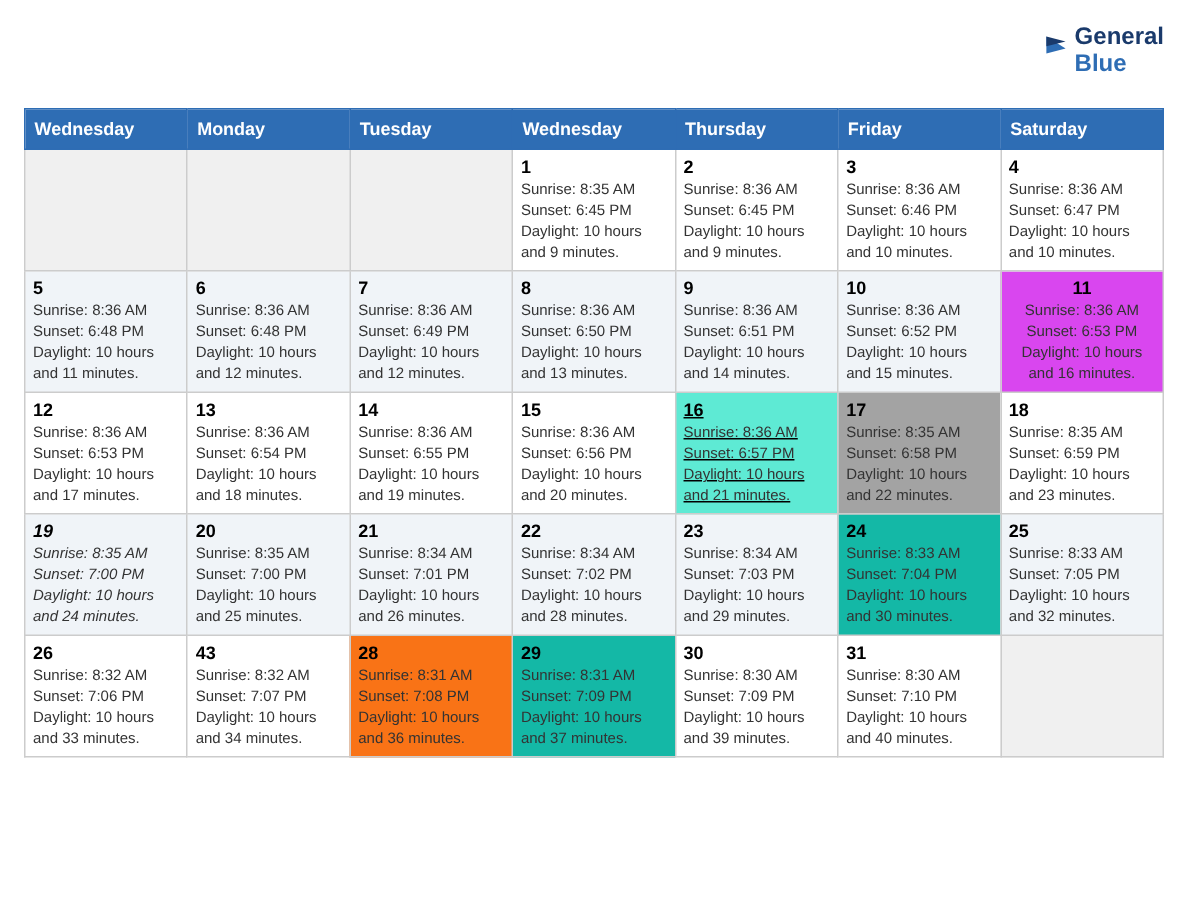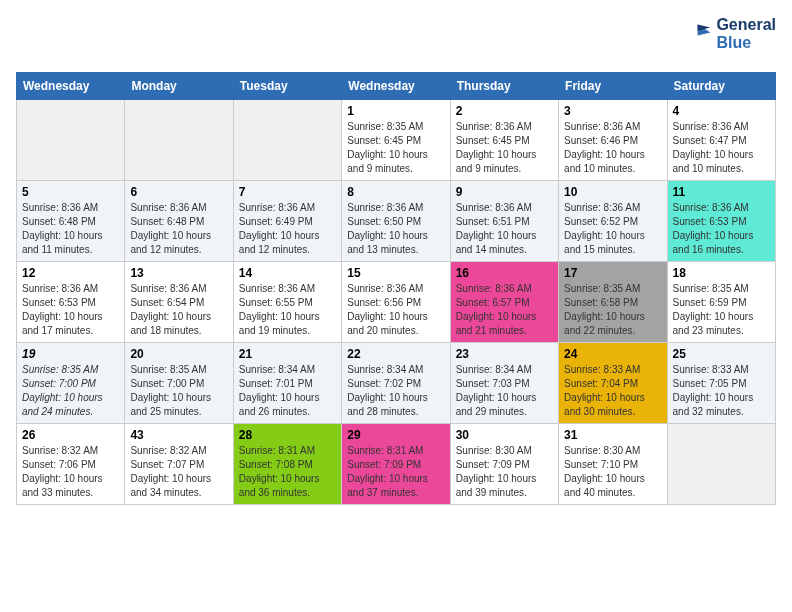--- a/index.html
+++ b/index.html
@@ -181,21 +181,21 @@
 Daylight: 10 hours
 and 14 minutes.</div>
         </td>
         <td style="background: rgb(240, 244, 248);">
           <span class="day-num">10</span>
           <div class="day-info" style="white-space: pre-line;">Sunrise: 8:36 AM
 Sunset: 6:52 PM
 Daylight: 10 hours
 and 15 minutes.</div>
         </td>
-        <td style="background: #5eead4;">
+        <td style="background: #d946ef; text-align: center;">
           <span class="day-num">11</span>
           <div class="day-info" style="white-space: pre-line;">Sunrise: 8:36 AM
 Sunset: 6:53 PM
 Daylight: 10 hours
 and 16 minutes.</div>
         </td>
       </tr>
       <tr>
         <td style="background: rgb(255, 255, 255);">
           <span class="day-num">12</span>
@@ -218,21 +218,21 @@
 Daylight: 10 hours
 and 19 minutes.</div>
         </td>
         <td style="background: rgb(255, 255, 255);">
           <span class="day-num">15</span>
           <div class="day-info" style="white-space: pre-line;">Sunrise: 8:36 AM
 Sunset: 6:56 PM
 Daylight: 10 hours
 and 20 minutes.</div>
         </td>
-        <td style="background: #ec4899;">
+        <td style="background: #5eead4; text-decoration: underline;">
           <span class="day-num">16</span>
           <div class="day-info" style="white-space: pre-line;">Sunrise: 8:36 AM
 Sunset: 6:57 PM
 Daylight: 10 hours
 and 21 minutes.</div>
         </td>
         <td style="background: #a3a3a3;">
           <span class="day-num">17</span>
           <div class="day-info" style="white-space: pre-line;">Sunrise: 8:35 AM
 Sunset: 6:58 PM
@@ -276,21 +276,21 @@
 Daylight: 10 hours
 and 28 minutes.</div>
         </td>
         <td style="background: rgb(240, 244, 248);">
           <span class="day-num">23</span>
           <div class="day-info" style="white-space: pre-line;">Sunrise: 8:34 AM
 Sunset: 7:03 PM
 Daylight: 10 hours
 and 29 minutes.</div>
         </td>
-        <td style="background: #eab308;">
+        <td style="background: #14b8a6;">
           <span class="day-num">24</span>
           <div class="day-info" style="white-space: pre-line;">Sunrise: 8:33 AM
 Sunset: 7:04 PM
 Daylight: 10 hours
 and 30 minutes.</div>
         </td>
         <td style="background: rgb(240, 244, 248); margin-top: 20px;">
           <span class="day-num">25</span>
           <div class="day-info" style="white-space: pre-line;">Sunrise: 8:33 AM
 Sunset: 7:05 PM
@@ -306,28 +306,28 @@
 Daylight: 10 hours
 and 33 minutes.</div>
         </td>
         <td style="background: rgb(255, 255, 255);">
           <span class="day-num">43</span>
           <div class="day-info" style="white-space: pre-line;">Sunrise: 8:32 AM
 Sunset: 7:07 PM
 Daylight: 10 hours
 and 34 minutes.</div>
         </td>
-        <td style="background: #84cc16;">
+        <td style="background: #f97316;">
           <span class="day-num">28</span>
           <div class="day-info" style="white-space: pre-line;">Sunrise: 8:31 AM
 Sunset: 7:08 PM
 Daylight: 10 hours
 and 36 minutes.</div>
         </td>
-        <td style="background: #ec4899;">
+        <td style="background: #14b8a6;">
           <span class="day-num">29</span>
           <div class="day-info" style="white-space: pre-line;">Sunrise: 8:31 AM
 Sunset: 7:09 PM
 Daylight: 10 hours
 and 37 minutes.</div>
         </td>
         <td style="background: rgb(255, 255, 255);">
           <span class="day-num">30</span>
           <div class="day-info" style="white-space: pre-line;">Sunrise: 8:30 AM
 Sunset: 7:09 PM

